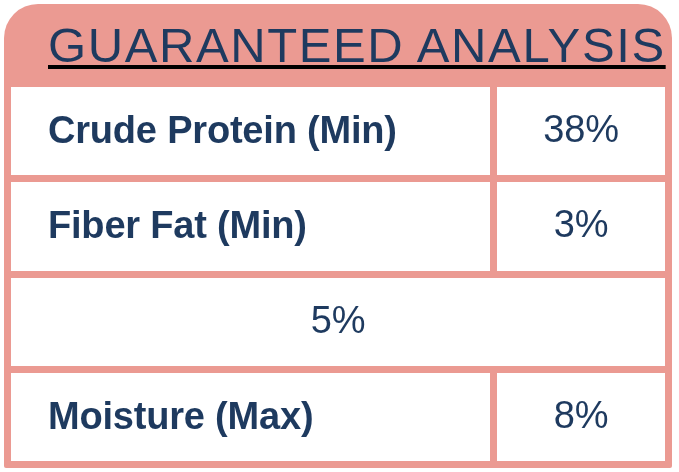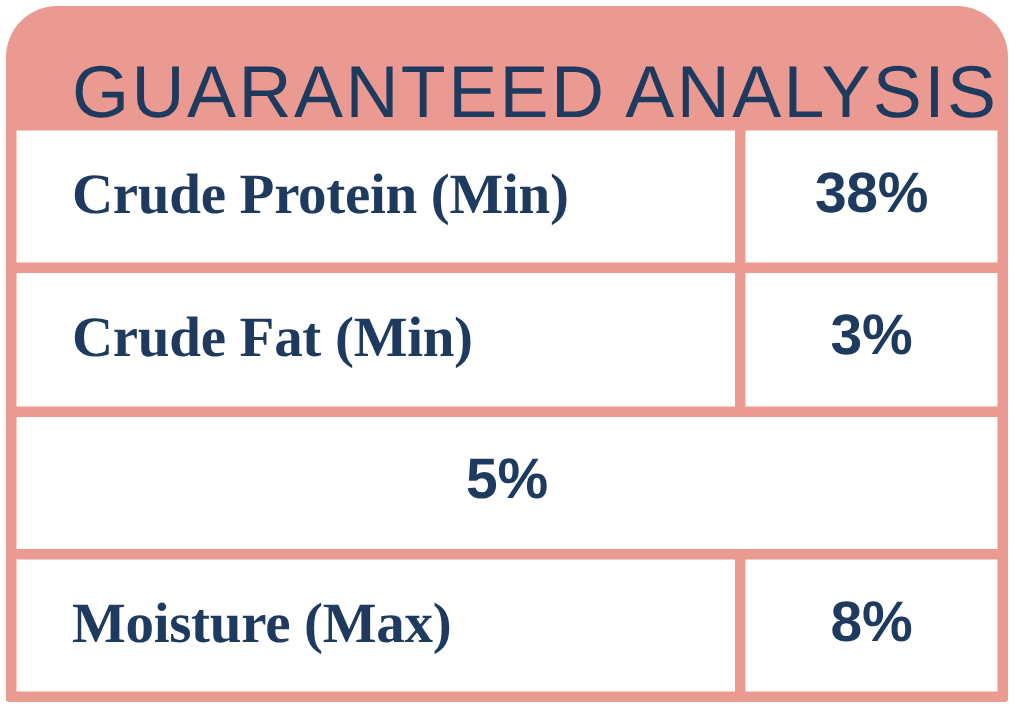--- a/index.html
+++ b/index.html
@@ -38,25 +38,26 @@
   }
 
   
   .ga-header {
     position: absolute;
     left: 0;
     top: 0;
     width: 668px;
     height: 83px;
     display: flex;
-    align-items: flex-end;
+    align-items: center;
     justify-content: flex-start;
     box-sizing: border-box;
     padding-left: 44px;
     padding-right: 22px;
+    text-decoration: underline;
   }
 
   .ga-header-title {
     color: var(--ink, #1e3a5f);
     font-size: 49px;
     line-height: 1;
     font-weight: 400;
     letter-spacing: 1.6px;
     white-space: nowrap;
     transform: scaleX(1.0);
@@ -95,21 +96,20 @@
     min-width: 0;
   }
 
   .ga-cell-label {
     flex: 0 0 479px;
     width: 479px;
     justify-content: flex-start;
     padding-left: 37px;
     padding-right: 10px;
     margin-right: 7px;
-    font-family: Liberation Serif, serif;
   }
 
   .ga-cell-value {
     flex: 1 1 auto;
     justify-content: center;
     padding-bottom: 2px;
   }
 
   .ga-label-text {
     color: var(--ink, #1e3a5f);
@@ -117,21 +117,21 @@
     line-height: 1.05;
     font-weight: 700;
     letter-spacing: -0.2px;
     white-space: nowrap;
   }
 
   .ga-value-text {
     color: var(--ink, #1e3a5f);
     font-size: 38px;
     line-height: 1.05;
-    font-weight: 700;
+    font-weight: 400;
     letter-spacing: -0.2px;
     white-space: nowrap;
   }
 </style>
 </head>
 <body>
 
 <div class="canvas">
 
   <div class="ga-panel">
@@ -146,21 +146,21 @@
         <div class="ga-cell ga-cell-label">
           <span class="ga-label-text">Crude Protein (Min)</span>
         </div>
         <div class="ga-cell ga-cell-value">
           <span class="ga-value-text">38%</span>
         </div>
       </div>
 
       <div class="ga-row">
         <div class="ga-cell ga-cell-label">
-          <span class="ga-label-text">Crude Fat (Min)</span>
+          <span class="ga-label-text">Fiber Fat (Min)</span>
         </div>
         <div class="ga-cell ga-cell-value">
           <span class="ga-value-text">3%</span>
         </div>
       </div>
 
       <div class="ga-row">
         <div class="ga-cell ga-cell-value">
           <span class="ga-value-text">5%</span>
         </div>

